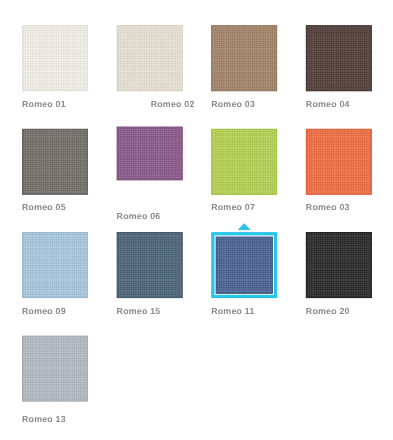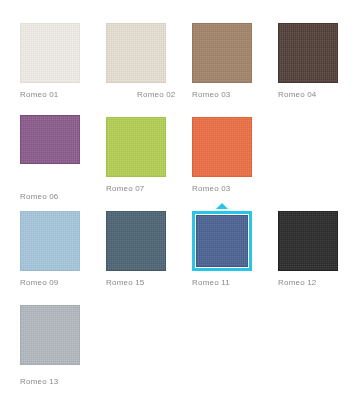--- a/index.html
+++ b/index.html
@@ -12,20 +12,21 @@
     background: #ffffff;
     font-family: "Liberation Sans", sans-serif;
     overflow: hidden;
   }
   #swatch-grid {
     position: relative;
     width: 357px;
     height: 348px;
     box-sizing: border-box;
     padding: 14px 0 0 20px;
+    font-weight: bold;
   }
   .swatch-row {
     display: flex;
     flex-direction: row;
     height: 94px;
   }
   .swatch-cell {
     width: 60px;
     margin-right: 26px;
     position: relative;
@@ -107,20 +108,27 @@
         <div class="swatch-chip-wrap">
           <div class="swatch-chip" style="background-color: rgb(83, 64, 58); box-shadow: rgb(72, 55, 50) 0px 0px 0px 1px inset;"></div>
         </div>
         <div class="swatch-label" style="color: rgb(138, 138, 138);">Romeo 04</div>
       </div>
     </div>
     <div class="swatch-row">
       <div class="swatch-cell">
         <div class="swatch-caret-slot"></div>
         <div class="swatch-chip-wrap">
+          <div class="swatch-chip" style="background-color: rgb(116, 112, 108); box-shadow: rgb(103, 99, 96) 0px 0px 0px 1px inset;"></div>
+        </div>
+        <div class="swatch-label" style="color: rgb(138, 138, 138);">Romeo 05</div>
+      </div>
+      <div class="swatch-cell">
+        <div class="swatch-caret-slot"></div>
+        <div class="swatch-chip-wrap">
           <div class="swatch-chip" style="background-color: rgb(140, 92, 140); box-shadow: rgb(125, 79, 125) 0px 0px 0px 1px inset;"></div>
         </div>
         <div class="swatch-label" style="color: rgb(138, 138, 138); margin-top: 28px;">Romeo 06</div>
       </div>
       <div class="swatch-cell">
         <div class="swatch-caret-slot"></div>
         <div class="swatch-chip-wrap">
           <div class="swatch-chip" style="background-color: rgb(181, 209, 84); box-shadow: rgb(166, 194, 71) 0px 0px 0px 1px inset;"></div>
         </div>
         <div class="swatch-label" style="color: rgb(138, 138, 138);">Romeo 07</div>
@@ -155,21 +163,21 @@
         <div class="swatch-chip-wrap selected" style="border-color: rgb(41, 197, 232);">
           <div class="swatch-chip" style="background-color: rgb(76, 99, 148); box-shadow: rgb(67, 88, 134) 0px 0px 0px 1px inset;"></div>
         </div>
         <div class="swatch-label" style="color: rgb(138, 138, 138);">Romeo 11</div>
       </div>
       <div class="swatch-cell">
         <div class="swatch-caret-slot"></div>
         <div class="swatch-chip-wrap">
           <div class="swatch-chip" style="background-color: rgb(43, 43, 43); box-shadow: rgb(35, 35, 35) 0px 0px 0px 1px inset;"></div>
         </div>
-        <div class="swatch-label" style="color: rgb(138, 138, 138);">Romeo 12</div>
+        <div class="swatch-label" style="color: rgb(138, 138, 138);">Romeo 20</div>
       </div>
     </div>
     <div class="swatch-row">
       <div class="swatch-cell">
         <div class="swatch-caret-slot"></div>
         <div class="swatch-chip-wrap">
           <div class="swatch-chip" style="background-color: rgb(179, 186, 193); box-shadow: rgb(166, 173, 180) 0px 0px 0px 1px inset;"></div>
         </div>
         <div class="swatch-label" style="color: rgb(138, 138, 138); margin-top: 12px;">Romeo 13</div>
       </div>

